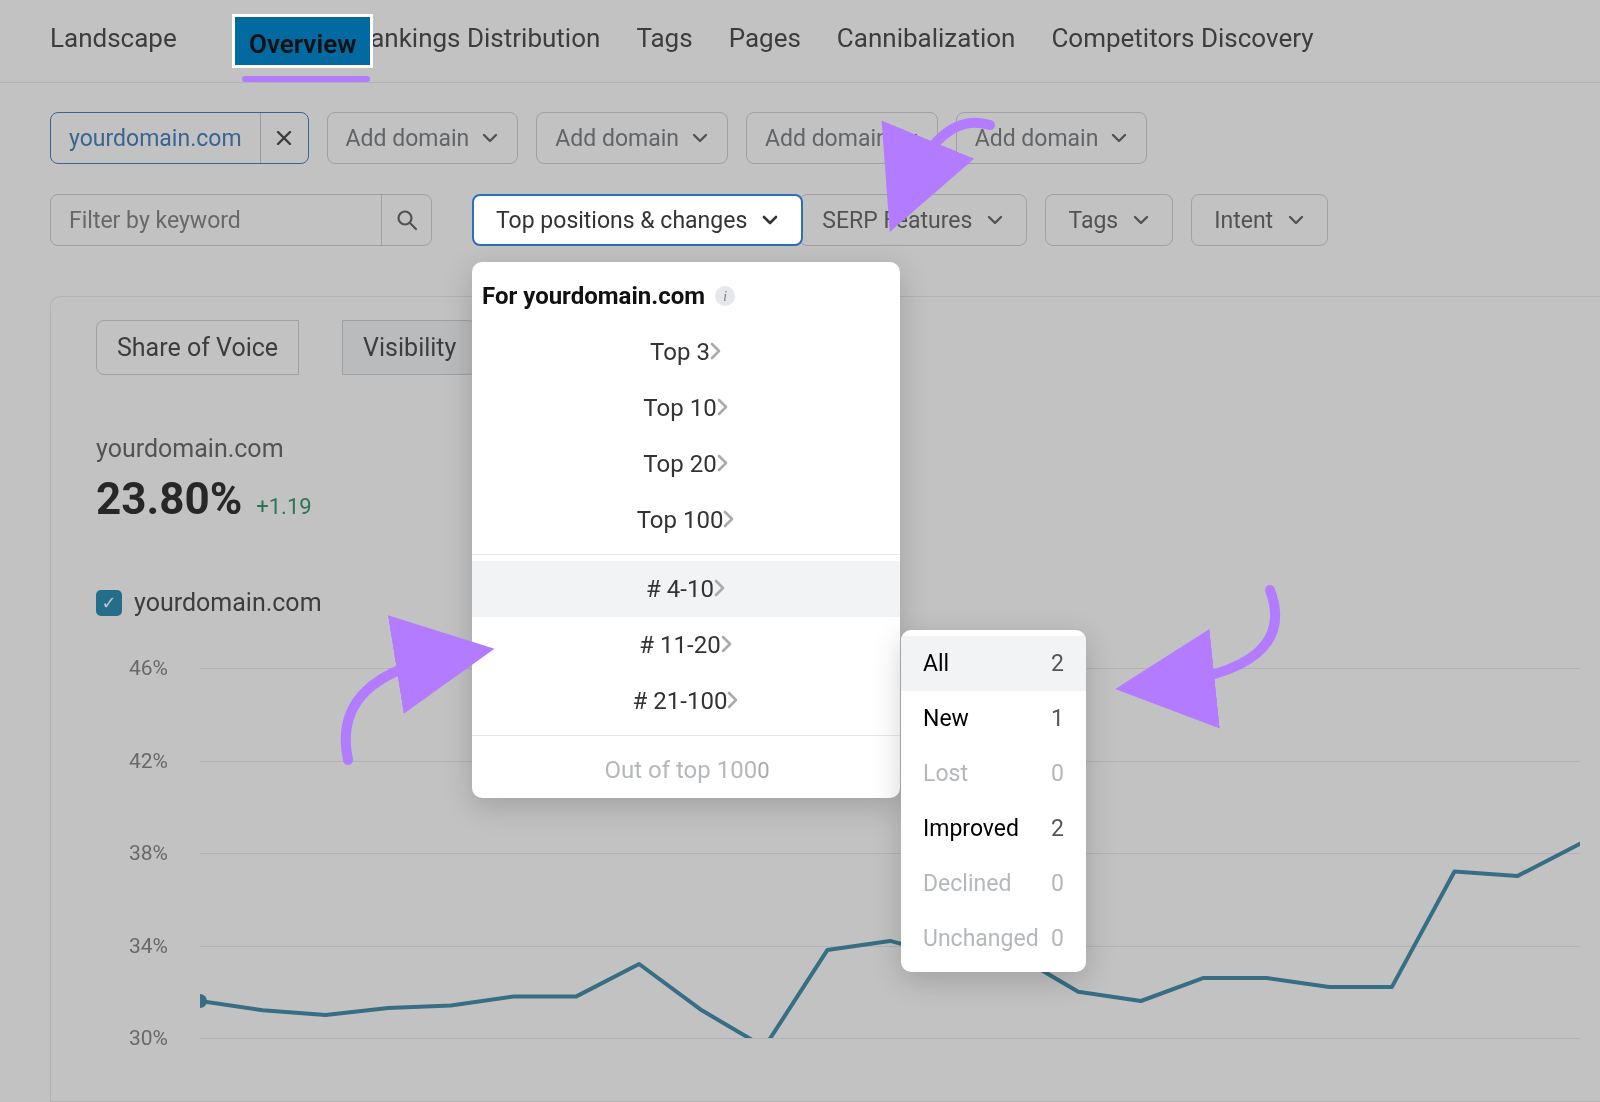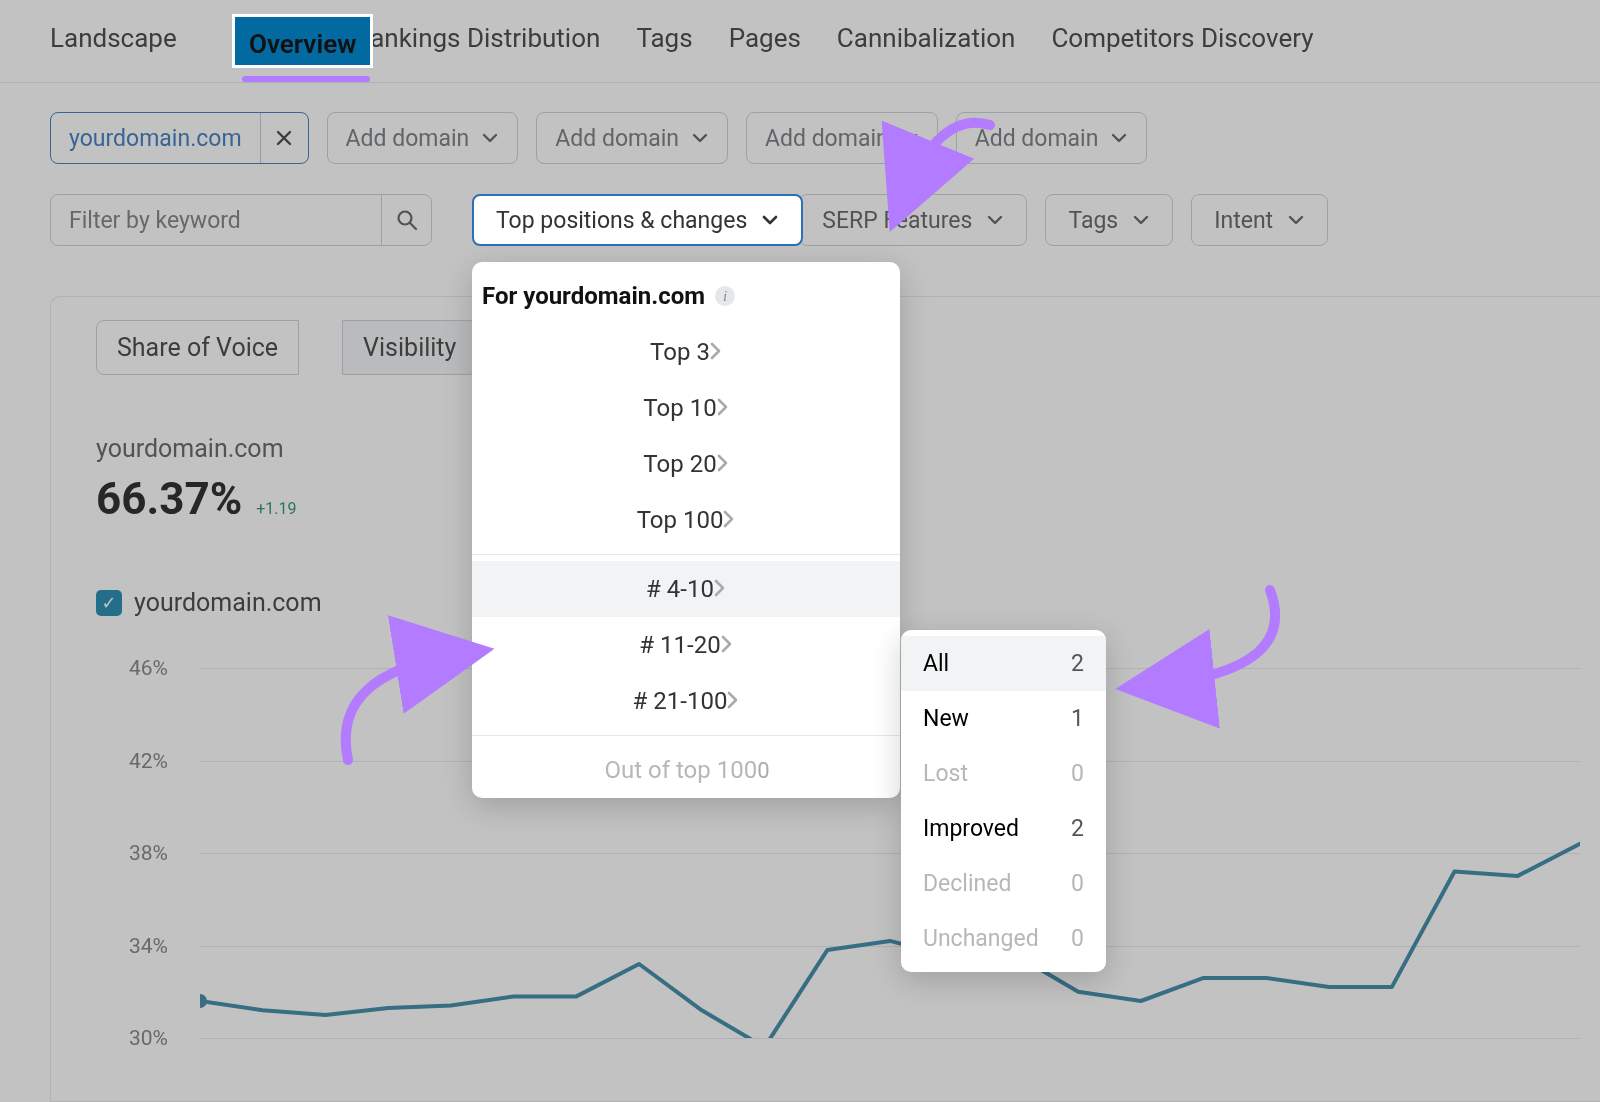--- a/index.html
+++ b/index.html
@@ -37,21 +37,21 @@
   .card { position:absolute; left:50px; top:296px; right:0; bottom:0; border:1.5px solid #e5e7eb; border-top-left-radius:10px; border-right:none; }
   .subtabs { position:absolute; left:96px; top:320px; display:flex; }
   .subtab { font-size:25px; color:#333; border:1.5px solid #c8ccd0; padding:12px 20px; background:#fff; cursor:pointer; }
   .subtab:first-child { border-top-left-radius:8px; border-bottom-left-radius:8px; }
   .subtab:last-child { border-top-right-radius:8px; border-bottom-right-radius:8px;margin-left:43px; }
   .subtab.selected { background:#f3f5f7; }
 
   .metric { position:absolute; left:96px; top:434px; }
   .metric .dom { font-size:25px; color:#555; margin-bottom:10px; }
   .metric .big { font-size:44px; font-weight:700; color:#111; display:inline-block; }
-  .metric .delta { font-size:16px; color:#1a8a5b; margin-left:10px; }
+  .metric .delta { font-size:22px; color:#1a8a5b; margin-left:10px; }
 
   .legend { position:absolute; left:96px; top:588px; display:flex; align-items:center; gap:12px; font-size:25px; color:#333; }
   .legend .chk { width:26px; height:26px; border-radius:5px; background:#0f7ea8; display:flex; align-items:center; justify-content:center; color:#fff; font-size:18px; }
 
   
   .chart { position:absolute; left:120px; top:668px; width:1460px; height:370px; }
   .yaxis { position:absolute; left:0; top:0; bottom:0; width:60px; }
   .ylabel { position:absolute; right:12px; font-size:21px; color:#777; transform:translateY(-50%); }
   .gridline { position:absolute; left:80px; right:0; height:1px; background:#e5e7eb; }
   .plot svg { position:absolute; left:80px; top:0; }
@@ -60,21 +60,21 @@
   .dropdown { position:absolute; left:472px; top:262px; width:428px; background:#fff; border-radius:10px; box-shadow:0 8px 30px rgba(0,0,0,.18); z-index:10; overflow:hidden; }
   .dropdown .hdr { padding:20px 22px 14px 10px; font-size:24px; font-weight:700; color:#111; display:flex; align-items:center; gap:10px; }
   .dropdown .info { width:20px; height:20px; border-radius:50%; background:#e5e7eb; color:#888; font-size:15px; display:flex; align-items:center; justify-content:center; font-weight:400; font-style:italic; font-family:serif; }
   .dropdown .item { padding:14px 22px; font-size:24px; color:#333; display:flex; align-items:center; justify-content:center; cursor:pointer; }
   .dropdown .item.hl { background:#f1f3f5; }
   .dropdown .item .num { color:#aaa; font-size:22px; margin-right:-2px; }
   .dropdown .sep { height:1px; background:#e5e7eb; margin:6px 0; }
   .dropdown .disabled { color:#b5b8bb; }
 
   
-  .submenu { position:absolute; left:901px; top:630px; width:205px; background:#fff; border-radius:10px; box-shadow:0 8px 30px rgba(0,0,0,.18); z-index:11; overflow:hidden; padding:6px 0; }
+  .submenu { position:absolute; left:901px; top:630px; width:185px; background:#fff; border-radius:10px; box-shadow:0 8px 30px rgba(0,0,0,.18); z-index:11; overflow:hidden; padding:6px 0; }
   .submenu .row { padding:14px 22px; font-size:23px; display:flex; justify-content:space-between; align-items:center; cursor:pointer; }
   .submenu .row.hl { background:#f1f3f5; }
   .submenu .row.dis .lab, .submenu .row.dis .num { color:#b5b8bb; }
   .submenu .row .num { color:#555; }
 
   
   svg.arrow { position:absolute; z-index:20; overflow:visible; }
 
   .chev { width:18px; height:18px; }
   .chev svg, .chevsm svg { display:block; }
@@ -180,21 +180,21 @@
   </div>
 
   <div class="card"></div>
   <div class="subtabs">
     <div class="subtab">Share of Voice</div>
     <div class="subtab selected">Visibility</div>
   </div>
 
   <div class="metric">
     <div class="dom">yourdomain.com</div>
-    <span class="big">66.37%</span>
+    <span class="big">23.80%</span>
     <span class="delta">+1.19</span>
   </div>
 
   <div class="legend">
     <span class="chk">✓</span>
     <span>yourdomain.com</span>
   </div>
 
   <div class="chart">
     <div class="yaxis" id="yaxis">

